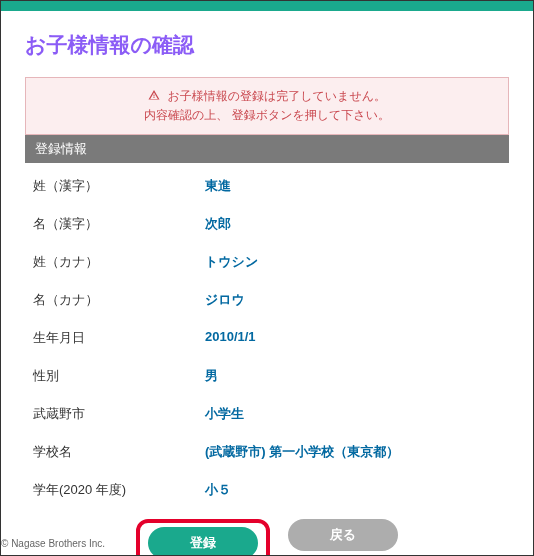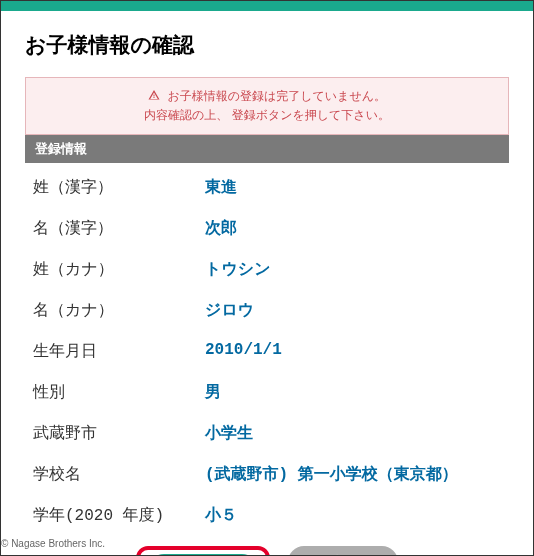--- a/index.html
+++ b/index.html
@@ -12,21 +12,21 @@
     position: relative;
   }
   .topbar {
     height: 10px;
     background: #1aa98d;
   }
   .content {
     padding: 20px 24px 10px 24px;
   }
   .page-title {
-    color: #000000;
+    color: #8b5cf6;
     font-size: 21px;
     font-weight: bold;
     margin-bottom: 18px;
   }
   .alert {
     background: #fceeef;
     border: 1px solid #e6b6ba;
     padding: 10px 8px;
     text-align: center;
     font-size: 12px;
@@ -36,30 +36,29 @@
   .alert-icon {
     display: inline-block;
     vertical-align: -1px;
     margin-right: 4px;
   }
   .alert-line2 { display: block; margin-top: 2px; }
   .section-header {
     background: #7a7a7a;
     color: #fff;
     font-size: 13px;
-    font-weight: bold;
+    font-weight: normal;
     padding: 5px 10px;
     margin-bottom: 14px;
   }
   .field-row {
     display: flex;
-    font-size: 16px;
+    font-size: 13px;
     color: #333;
     margin-bottom: 20px;
-    font-family: Liberation Mono, monospace;
   }
   .field-label {
     width: 180px;
     padding-left: 8px;
   }
   .field-value {
     flex: 1;
     font-weight: bold;
     color: #0369a1;
   }

